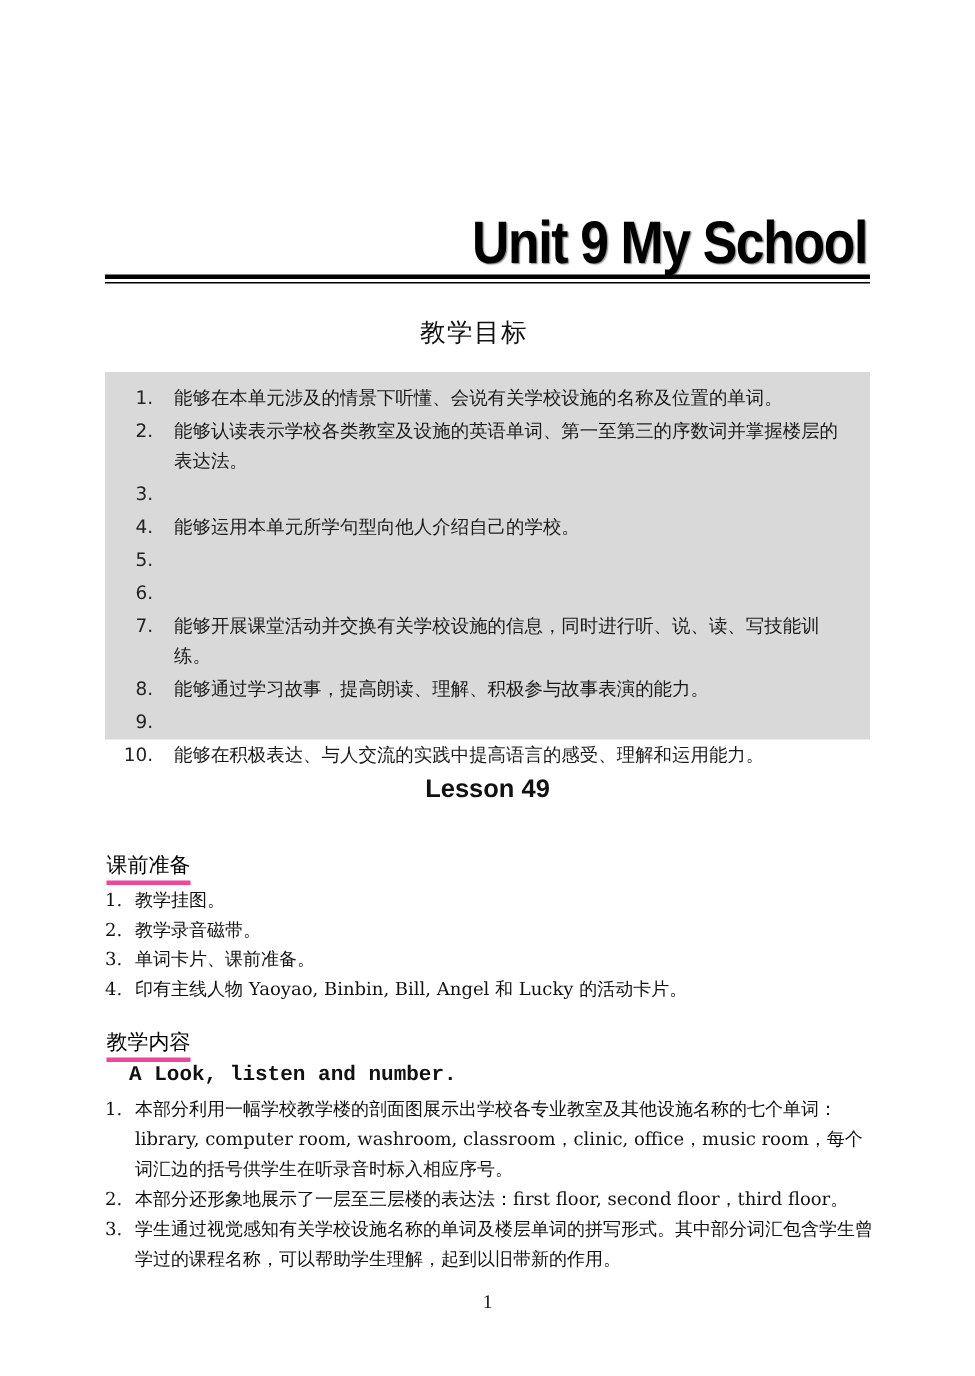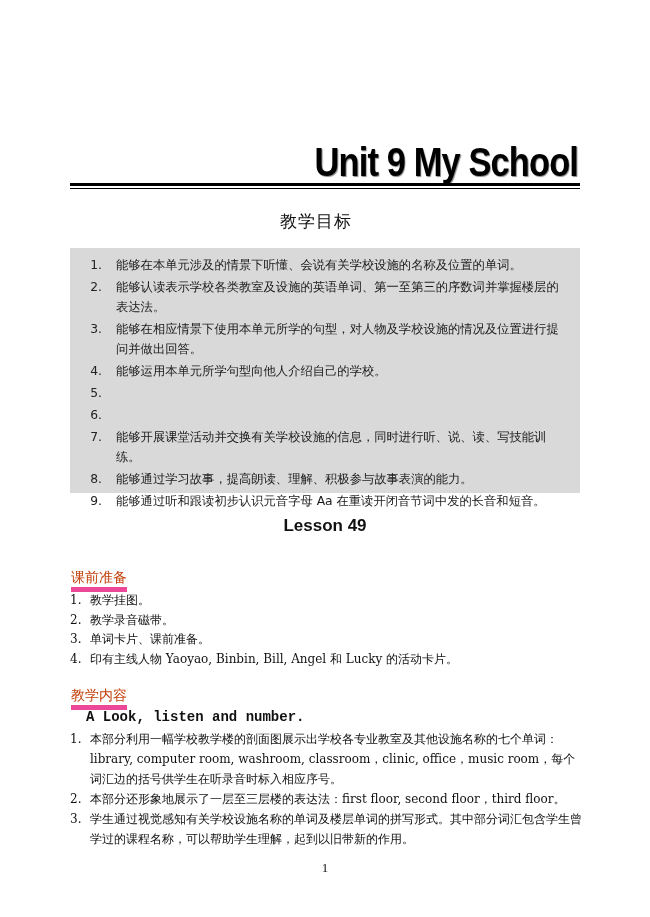--- a/index.html
+++ b/index.html
@@ -29,22 +29,22 @@
     display: flex; font-size: 12.3px; line-height: 20px; color: #1a1a1a;
     margin-bottom: 2px;
   }
   .obj-num { width: 46px; text-align: right; padding-right: 14px; box-sizing: border-box; flex: none; color: #222; }
   .obj-text { width: 450px; }
   .lesson-title {
     position: absolute; left: 0; width: 650px; top: 516px; text-align: center;
     font-family: "Liberation Sans", "DejaVu Sans", sans-serif; font-weight: bold; font-size: 17px;
   }
   .section-heading {
-    position: absolute; left: 71px; font-size: 14px; color: #c2410c;
-    border-bottom: 5px solid #ec4899; padding-bottom: 1px; line-height: 18px;
+    position: absolute; left: 71px; font-size: 14px; color: #000000;
+    border-bottom: 3px solid #ec4899; padding-bottom: 1px; line-height: 18px;
   }
   .prep-list { position: absolute; left: 70px; top: 591px; width: 520px; }
   .list-item { display: flex; font-family: "DejaVu Serif", "Liberation Serif", serif; font-size: 12px; line-height: 19.5px; }
   .list-num { width: 20px; flex: none; }
   .list-text { flex: 1; }
   .subsection-title {
     position: absolute; left: 70px; top: 709px; font-family: Liberation Mono, monospace;
     font-weight: bold; font-size: 14px; margin-left: 16px;
   }
   .content-list { position: absolute; left: 70px; top: 729px; width: 514px; }
@@ -67,21 +67,20 @@
   <div class="obj-item">
       <span class="obj-num">1.</span>
       <span class="obj-text">能够在本单元涉及的情景下听懂、会说有关学校设施的名称及位置的单词。</span>
     </div>
   <div class="obj-item">
       <span class="obj-num">2.</span>
       <span class="obj-text">能够认读表示学校各类教室及设施的英语单词、第一至第三的序数词并掌握楼层的表达法。</span>
     </div>
   <div class="obj-item">
       <span class="obj-num">3.</span>
-      <span class="obj-text">能够在相应情景下使用本单元所学的句型，对人物及学校设施的情况及位置进行提问并做出回答。</span>
     </div>
   <div class="obj-item">
       <span class="obj-num">4.</span>
       <span class="obj-text">能够运用本单元所学句型向他人介绍自己的学校。</span>
     </div>
   <div class="obj-item">
       <span class="obj-num">5.</span>
     </div>
   <div class="obj-item">
       <span class="obj-num">6.</span>
@@ -89,21 +88,24 @@
   <div class="obj-item">
       <span class="obj-num">7.</span>
       <span class="obj-text">能够开展课堂活动并交换有关学校设施的信息，同时进行听、说、读、写技能训练。</span>
     </div>
   <div class="obj-item">
       <span class="obj-num">8.</span>
       <span class="obj-text">能够通过学习故事，提高朗读、理解、积极参与故事表演的能力。</span>
     </div>
   <div class="obj-item">
       <span class="obj-num">9.</span>
-      <span class="obj-text">能够通过听和跟读初步认识元音字母 Aa 在重读开闭音节词中发的长音和短音。</span>
+    </div>
+  <div class="obj-item">
+      <span class="obj-num">10.</span>
+      <span class="obj-text">能够在积极表达、与人交流的实践中提高语言的感受、理解和运用能力。</span>
     </div>
 </div>
 
 <div class="lesson-title">Lesson 49</div>
 
 <div class="section-heading" style="top:568px;">课前准备</div>
 <div class="prep-list">
   <div class="list-item">
       <span class="list-num">1.</span>
       <span class="list-text">教学挂图。</span>

